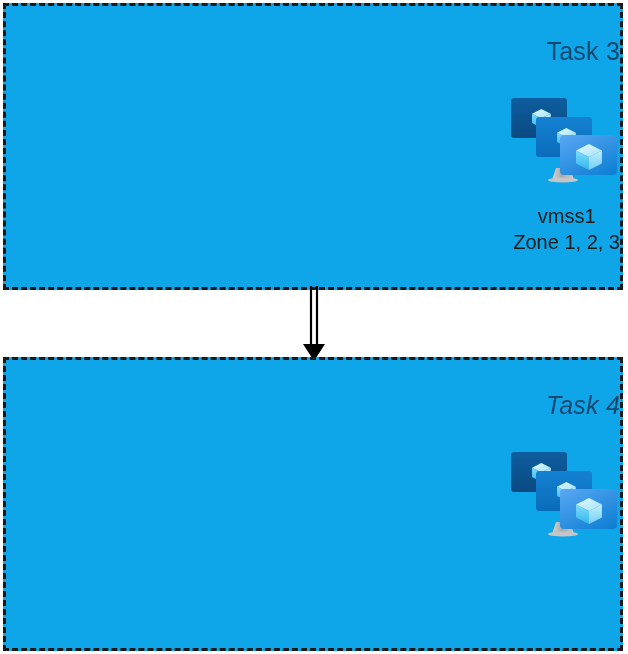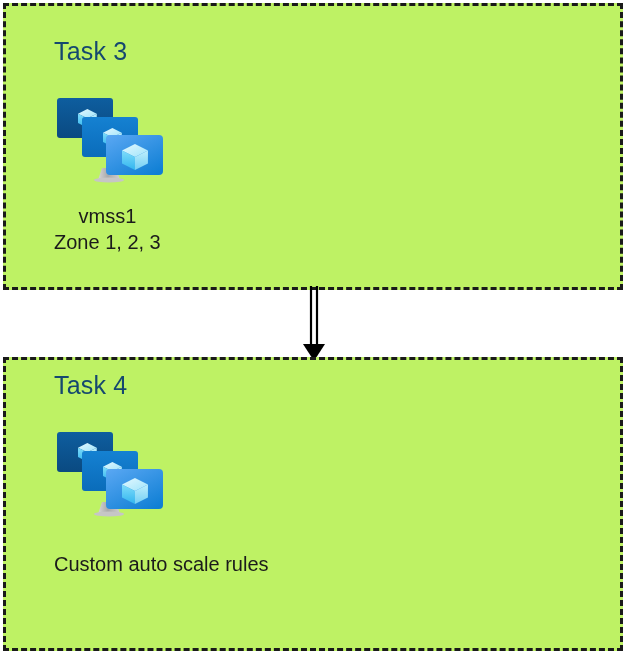--- a/index.html
+++ b/index.html
@@ -21,25 +21,25 @@
     left: 0;
     top: 0;
     width: 628px;
     height: 654px;
   }
 
   
   .task-box {
     position: absolute;
     box-sizing: border-box;
-    background: #bef264;
+    background: #0ea5e9;
     border: 3px dashed #1a1a1a;
     display: flex;
     flex-direction: column;
-    align-items: flex-start;
+    align-items: flex-end;
     padding-left: 48px;
   }
 
   #box-task3 {
     left: 3px;
     top: 3px;
     width: 620px;
     height: 287px;
   }
 
@@ -53,21 +53,21 @@
   .task-title {
     color: #15486f;
     font-size: 25px;
     font-weight: normal;
     letter-spacing: 0.2px;
     line-height: 1;
     text-align: center;
   }
 
   #box-task3 .task-title { margin-top: 33px; }
-  #box-task4 .task-title { margin-top: 13px; }
+  #box-task4 .task-title { margin-top: 33px; font-style: italic; }
 
   .task-caption {
     color: #1b1b1b;
     font-size: 20px;
     font-weight: normal;
     line-height: 1.32;
     text-align: center;
     white-space: pre-line;
   }
 
@@ -224,16 +224,15 @@
       <ellipse cx="55" cy="90" rx="15" ry="2.6" fill="#c6c6c6"></ellipse>
 
       <rect x="52" y="45" width="57" height="40" rx="4" fill="url(#scr3b)"></rect>
       <g transform="translate(68,54) scale(0.72)">
         <polygon points="18,0 36,9 18,18 0,9" fill="url(#cubeTopB)"></polygon>
         <polygon points="0,9 18,18 18,36 0,27" fill="url(#cubeLeftB)"></polygon>
         <polygon points="36,9 36,27 18,36 18,18" fill="url(#cubeRightB)"></polygon>
       </g>
     </svg>
 
-    <div class="task-caption">Custom auto scale rules</div>
   </div>
 
 </div>
 
 </body></html>

